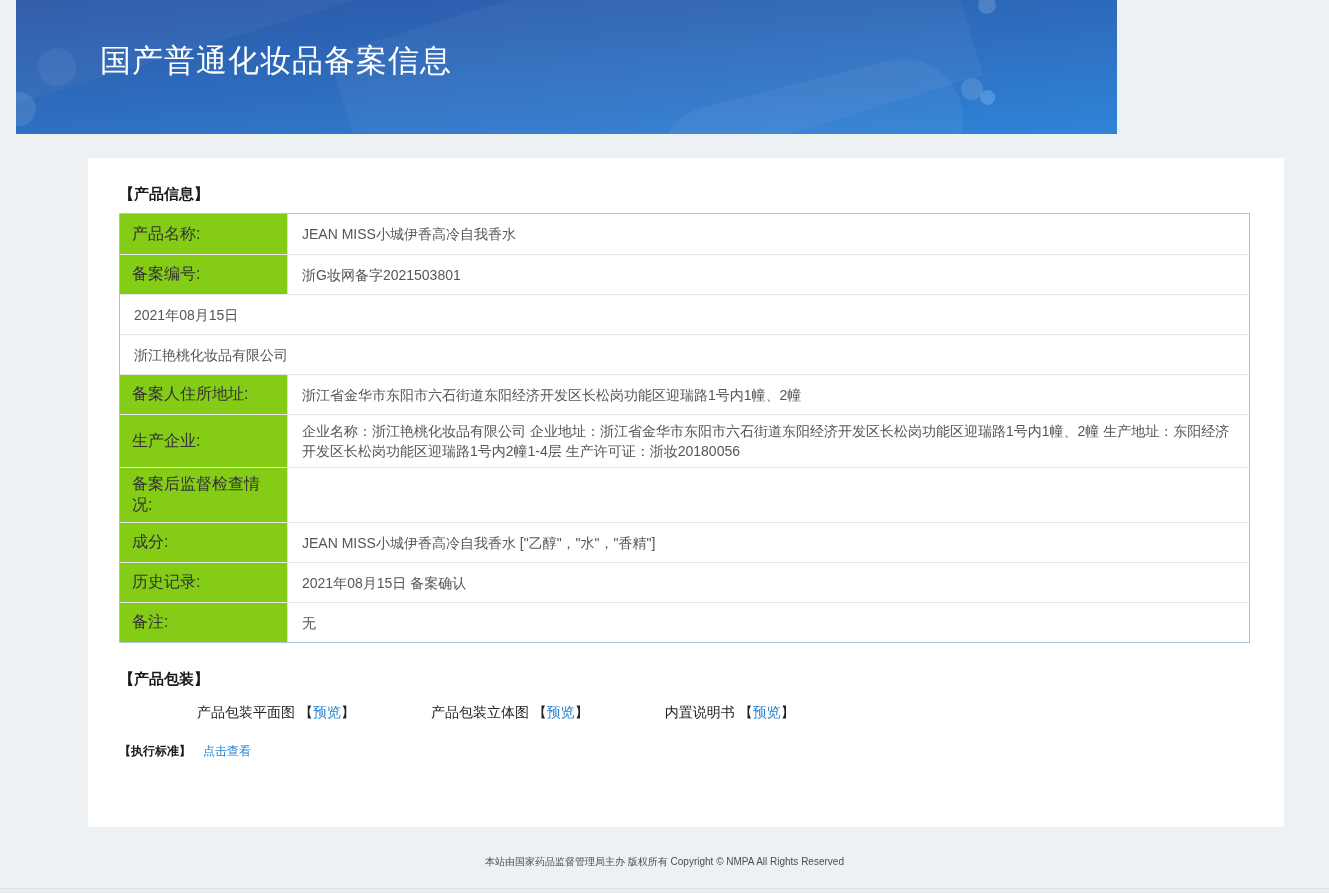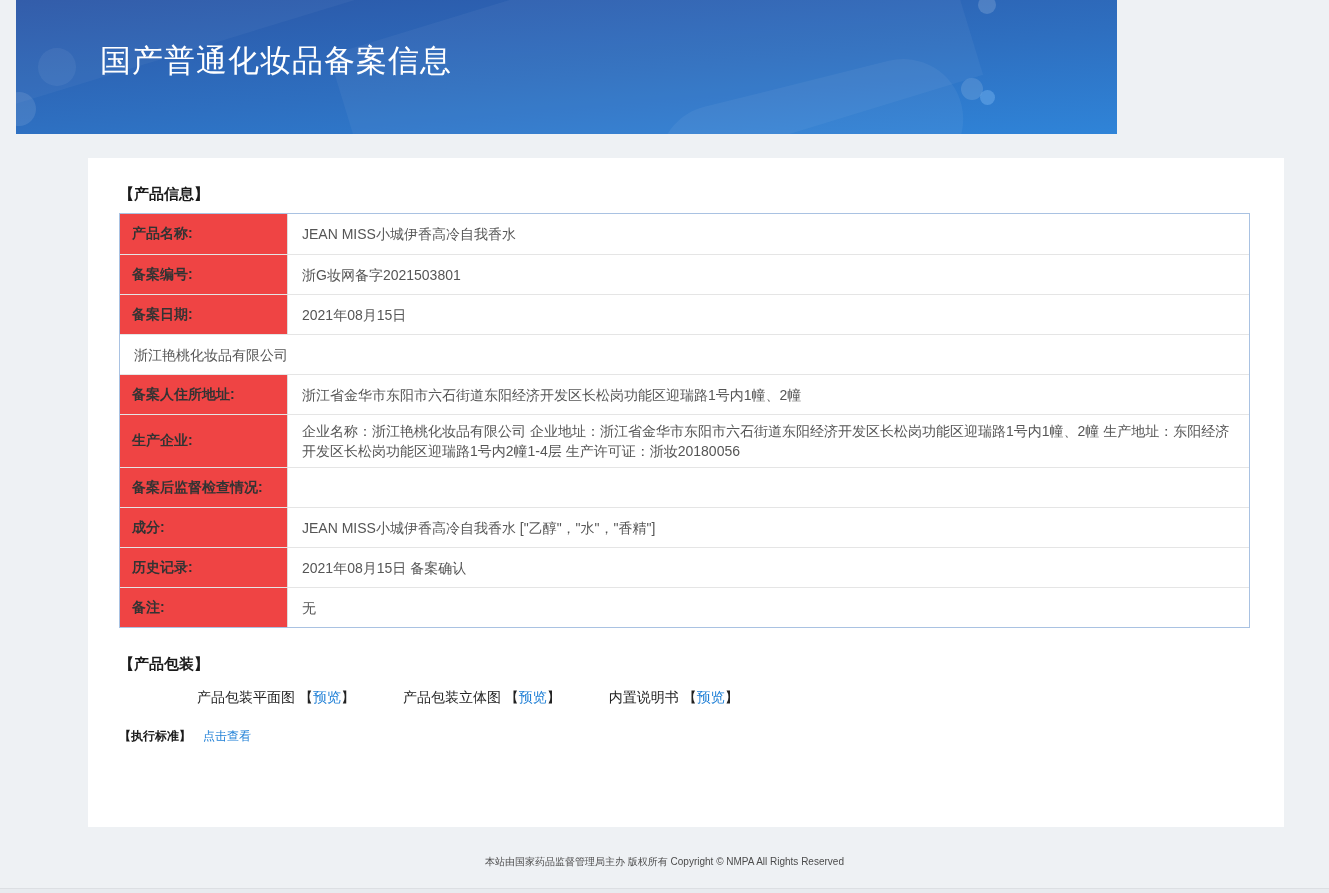--- a/index.html
+++ b/index.html
@@ -51,31 +51,31 @@
   }
   .content { padding:0 34px 0 31px; }
   .section-title { margin-top:27px; font-size:15px; font-weight:bold; color:#1a1a1a; }
 
   
   .itable { margin-top:9px; border:1px solid #a9c2e2; }
   .trow { display:flex; min-height:40px; border-top:1px solid #e5e5e5; }
   .trow:first-child { border-top:none; }
   .trow.tall { min-height:52px; }
   .tlabel {
-    flex:0 0 168px; background:#ef4444; border-right:1px solid #dddddd;
+    flex:0 0 168px; background:#84cc16; border-right:1px solid #dddddd;
     display:flex; align-items:center; padding:6px 10px 6px 12px;
-    font-size:14px; font-weight:bold; color:#333333;
+    font-size:16px; font-weight:normal; color:#333333;
   }
   .tvalue {
     flex:1; display:flex; align-items:center; padding:6px 16px 6px 14px;
     font-size:14px; color:#555555; line-height:20px;
   }
 
   
-  .pack-row { margin-top:15px; padding-left:78px; display:flex; gap:48px; font-size:14px; }
+  .pack-row { margin-top:15px; padding-left:78px; display:flex; gap:76px; font-size:14px; }
   .pack-item { white-space:nowrap; color:#222; }
   .bracket { color:#222; }
   .link { color:#1e7fd6; text-decoration:none; cursor:pointer; }
   .standard-row { margin-top:21px; font-size:12px; }
   .standard-label { font-weight:bold; color:#1a1a1a; margin-right:12px; }
 
   
   .footer {
     position:absolute; left:0; top:855px; width:1329px;
     text-align:center; font-size:10px; color:#4c4c4c;
@@ -112,21 +112,20 @@
 
     <div class="trow">
           <div class="tlabel">产品名称:</div>
           <div class="tvalue">JEAN MISS小城伊香高冷自我香水</div>
         </div>
         <div class="trow">
           <div class="tlabel">备案编号:</div>
           <div class="tvalue">浙G妆网备字2021503801</div>
         </div>
         <div class="trow">
-          <div class="tlabel">备案日期:</div>
           <div class="tvalue">2021年08月15日</div>
         </div>
         <div class="trow">
           <div class="tvalue">浙江艳桃化妆品有限公司</div>
         </div>
         <div class="trow">
           <div class="tlabel">备案人住所地址:</div>
           <div class="tvalue">浙江省金华市东阳市六石街道东阳经济开发区长松岗功能区迎瑞路1号内1幢、2幢</div>
         </div>
         <div class="trow tall">

